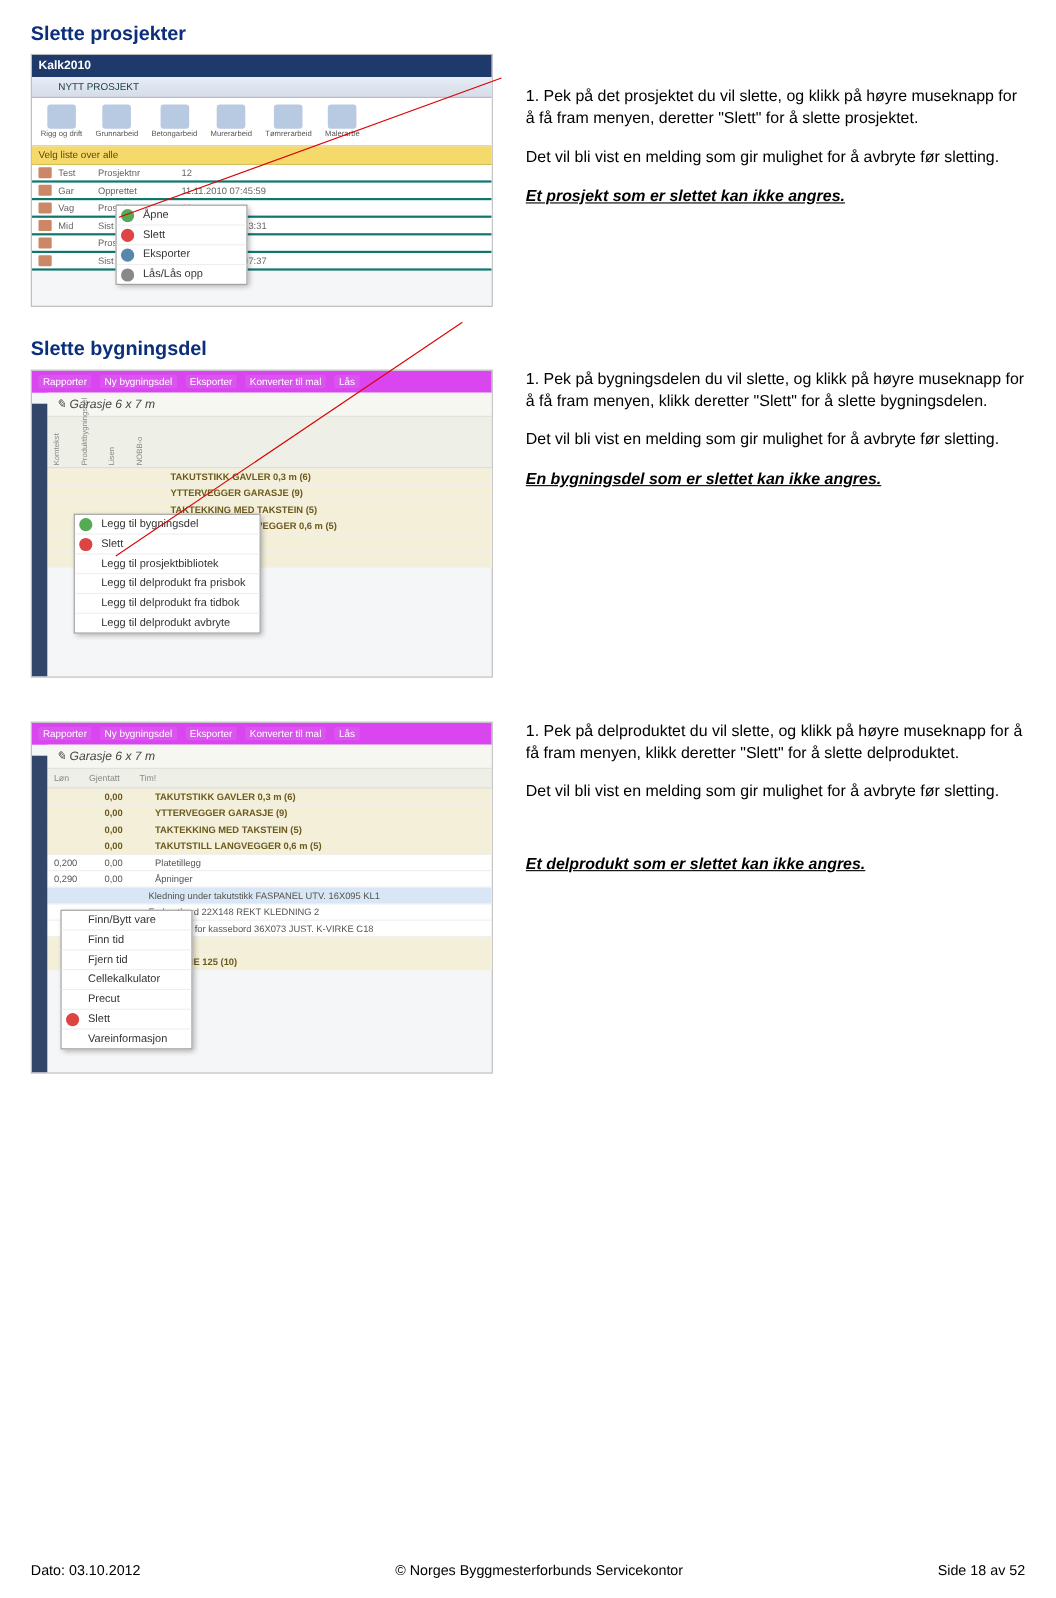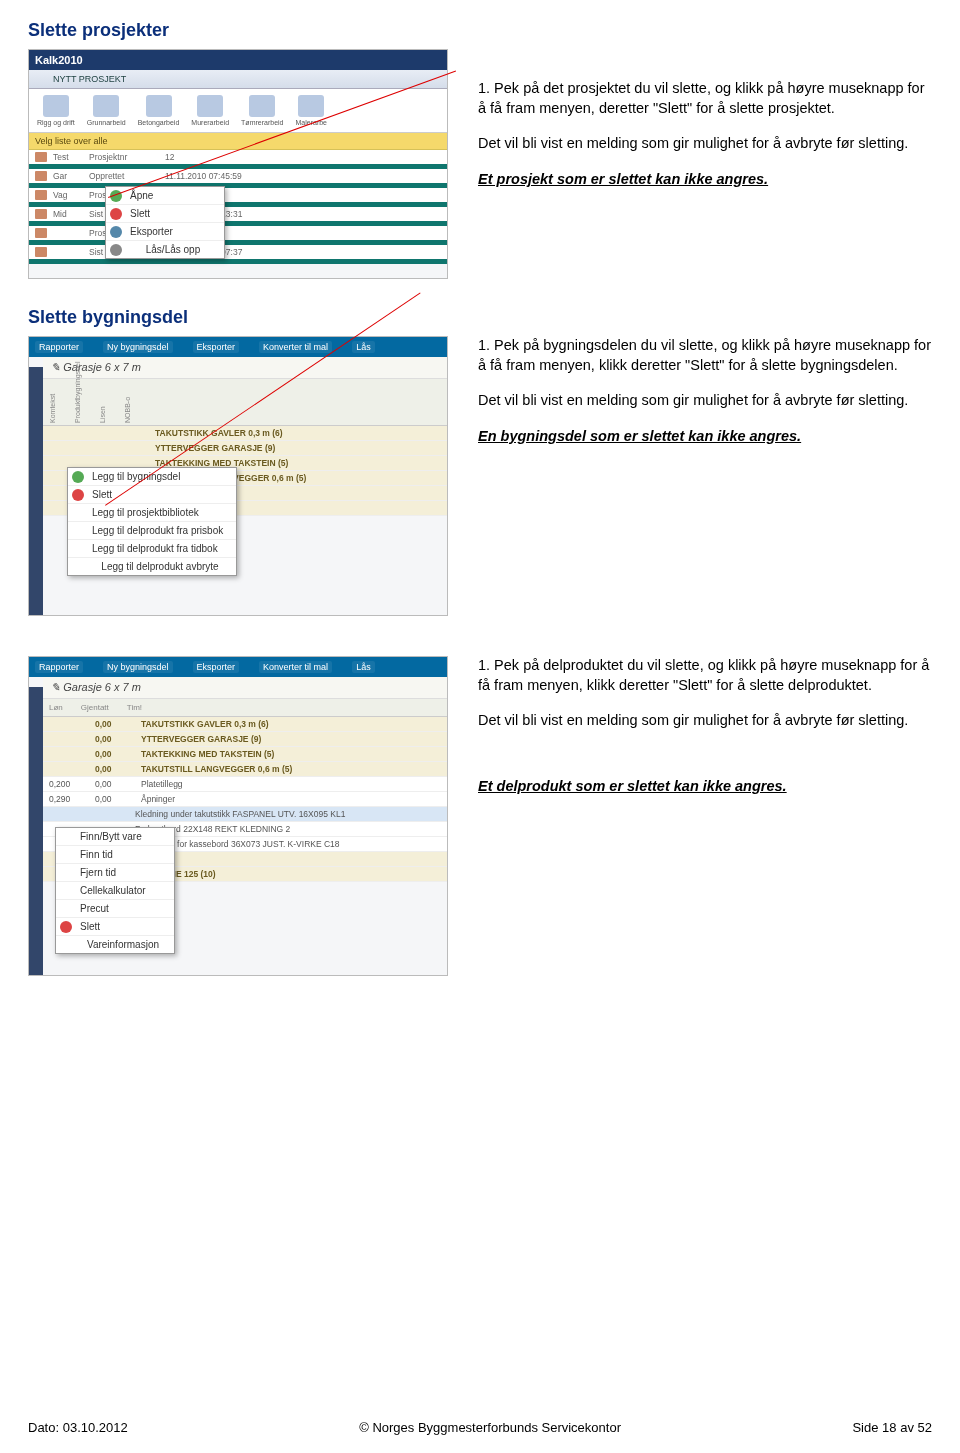--- a/index.html
+++ b/index.html
@@ -43,26 +43,26 @@
     font-weight: bold;
   }
   .scr-toolbar {
     background: linear-gradient(#e8edf5, #d5ddea);
     padding: 4px 24px;
     font-size: 9px;
     color: #244;
     border-bottom: 1px solid #aab;
   }
   .scr-toolbar2 {
-    background: #0369a1;
+    background: #d946ef;
     color: #fff;
     padding: 4px 6px;
     font-size: 9px;
     display: flex;
-    gap: 20px;
+    gap: 8px;
   }
   .scr-toolbar2 span { background: rgba(255,255,255,0.08); padding: 1px 4px; border-radius: 2px; }
   .scr-yellow {
     background: #f5d96b;
     padding: 3px 6px;
     font-size: 9px;
     color: #5a4a10;
     border-bottom: 1px solid #d6c158;
   }
   .icon-row {
@@ -84,40 +84,40 @@
     width: 26px; height: 22px;
     background: #b8c9e2;
     border-radius: 3px;
   }
   .proj-list { background: #fff; }
   .proj-row {
     display: flex;
     align-items: center;
     gap: 6px;
     padding: 2px 6px;
-    border-bottom: 5px solid #0f766e;
+    border-bottom: 2px solid #0f766e;
     font-size: 8.5px;
     color: #666;
   }
   .proj-row .paint { width: 12px; height: 10px; background: #c86; border-radius: 1px; }
   .ctx-menu {
     position: absolute;
     background: #fff;
     border: 1px solid #999;
     box-shadow: 2px 2px 5px rgba(0,0,0,0.3);
     font-size: 10px;
     min-width: 120px;
     z-index: 5;
   }
   .ctx-menu .ctx-item {
     padding: 3px 8px 3px 24px;
     position: relative;
     border-bottom: 1px solid #eee;
   }
-  .ctx-menu .ctx-item:last-child { border-bottom: none; text-align: center; }
+  .ctx-menu .ctx-item:last-child { border-bottom: none; }
   .ctx-menu .ctx-icon {
     position: absolute; left: 4px; top: 3px;
     width: 12px; height: 12px; border-radius: 50%;
   }
   .ctx-icon.red { background: #d44; }
   .ctx-icon.green { background: #5a5; }
   .ctx-icon.blue { background: #58a; }
   .ctx-icon.grey { background: #888; }
   .arrow-line {
     position: absolute;

